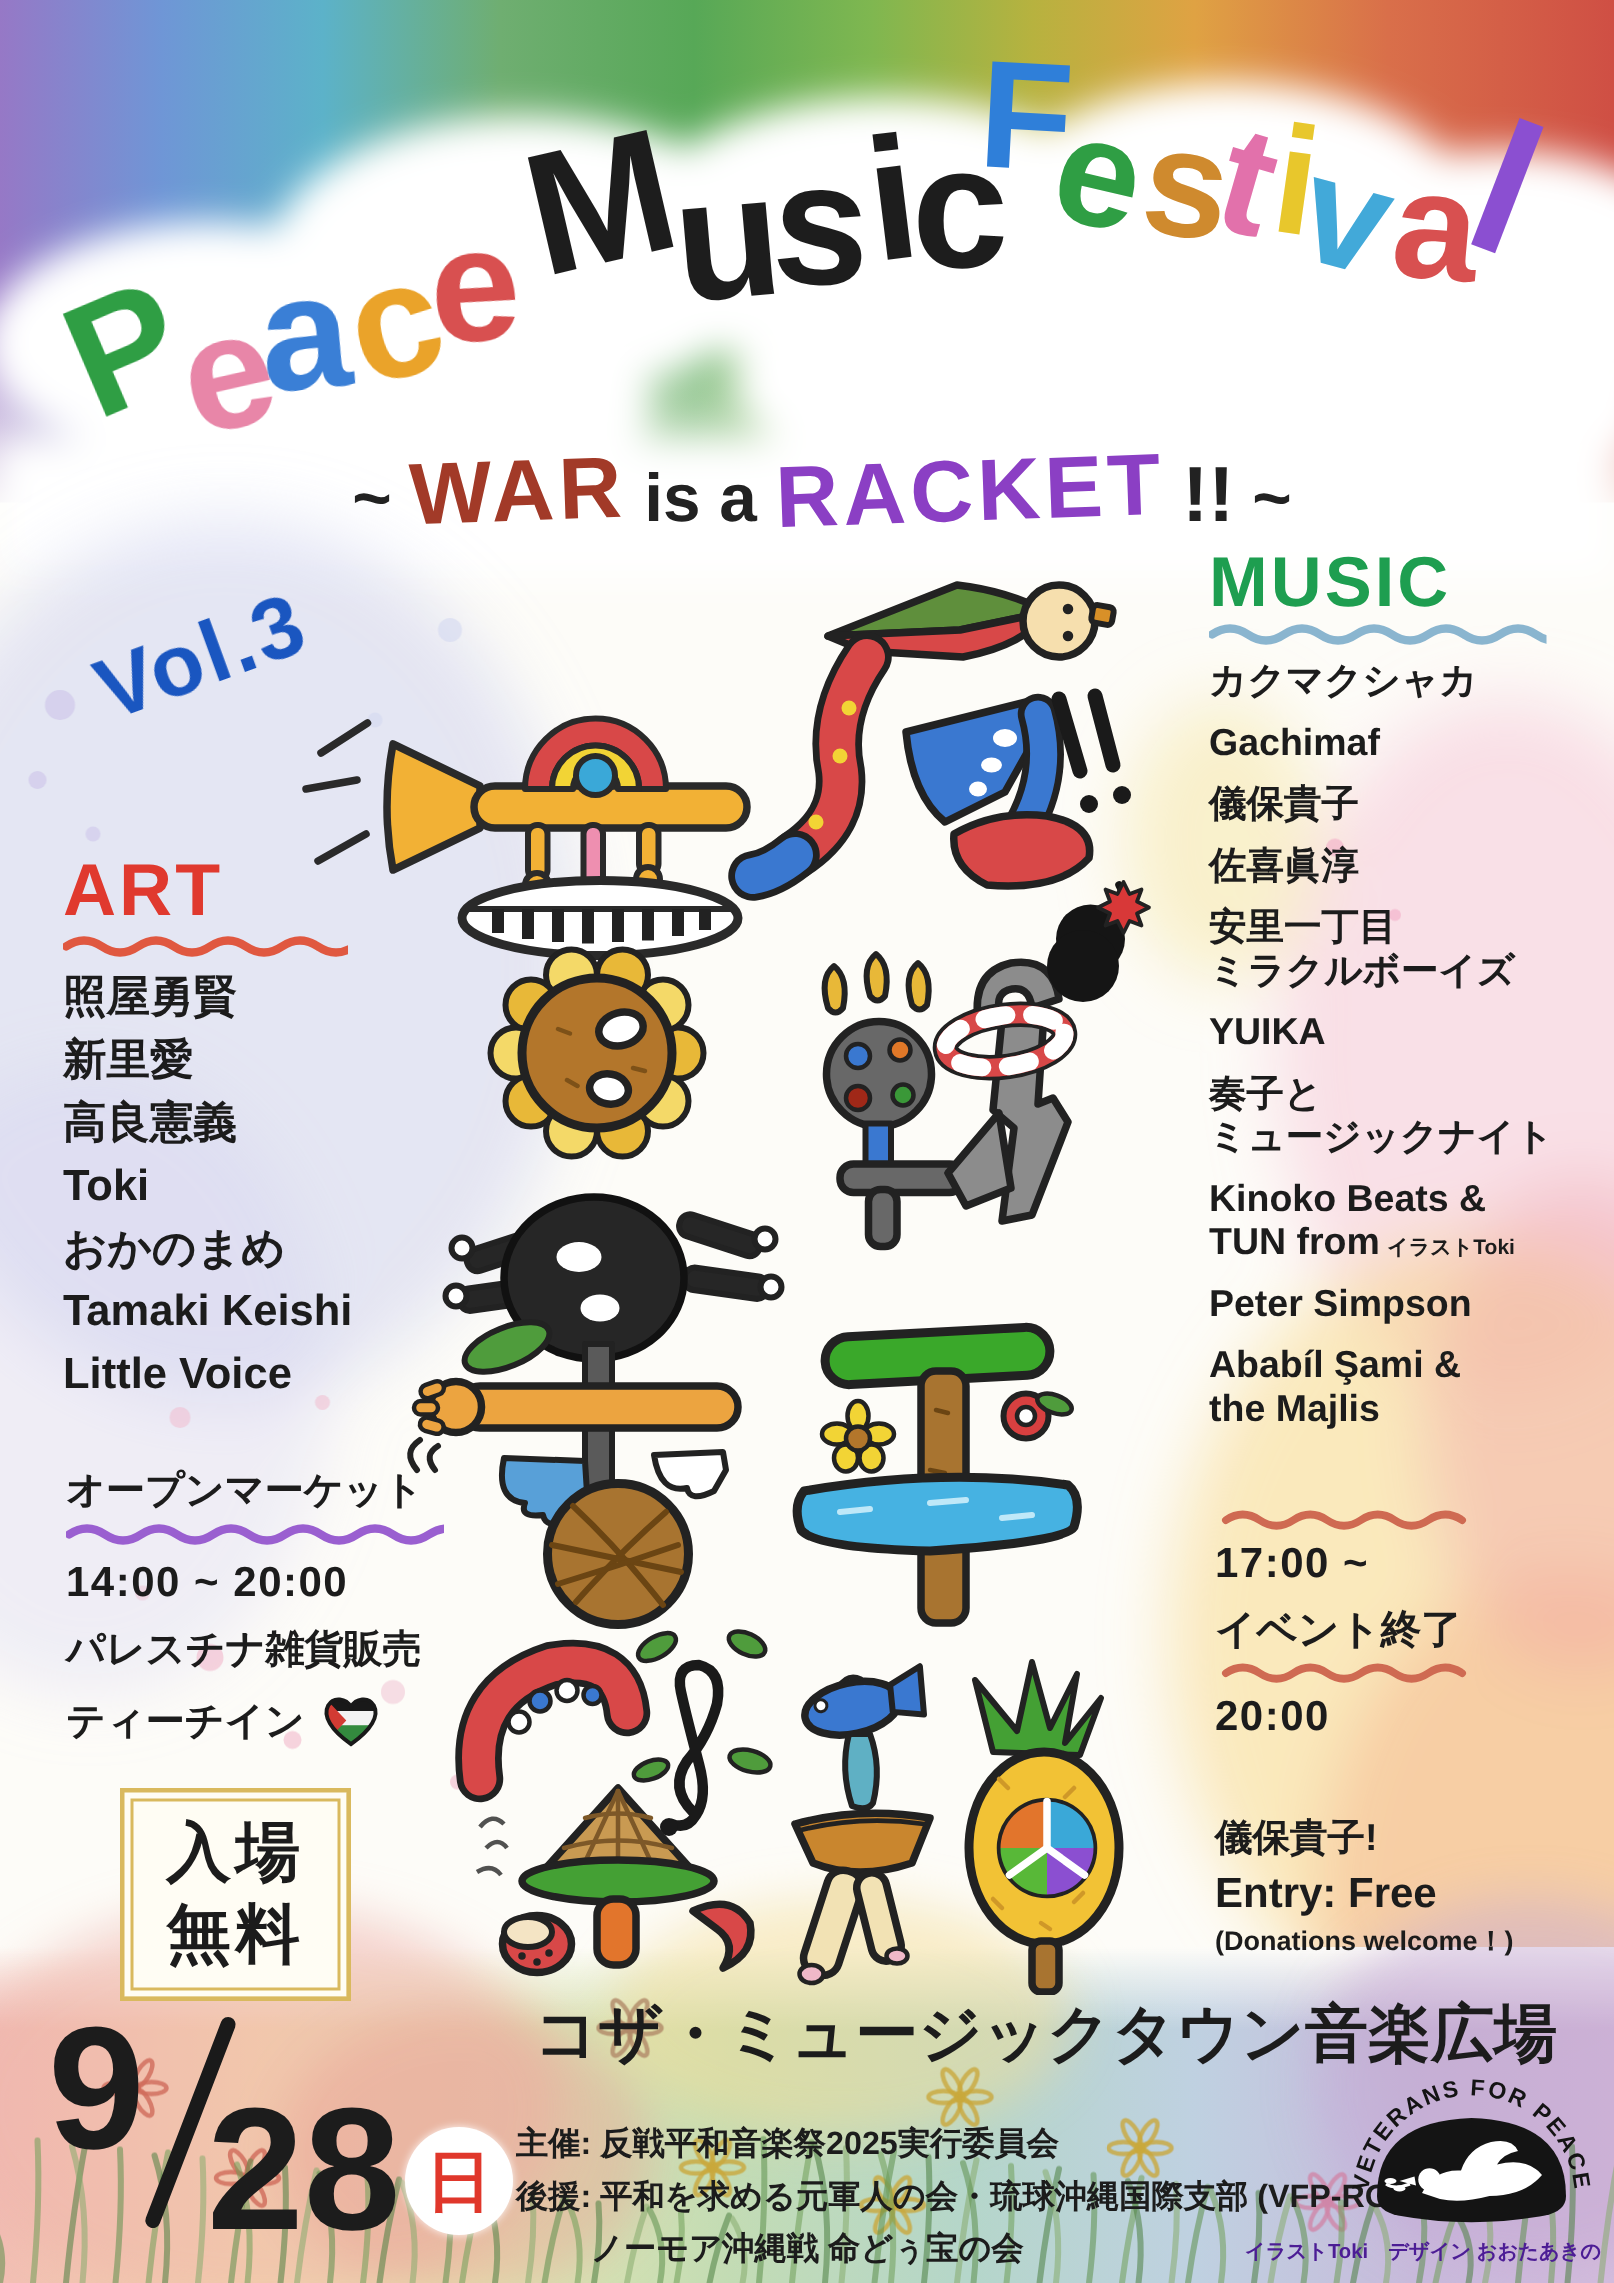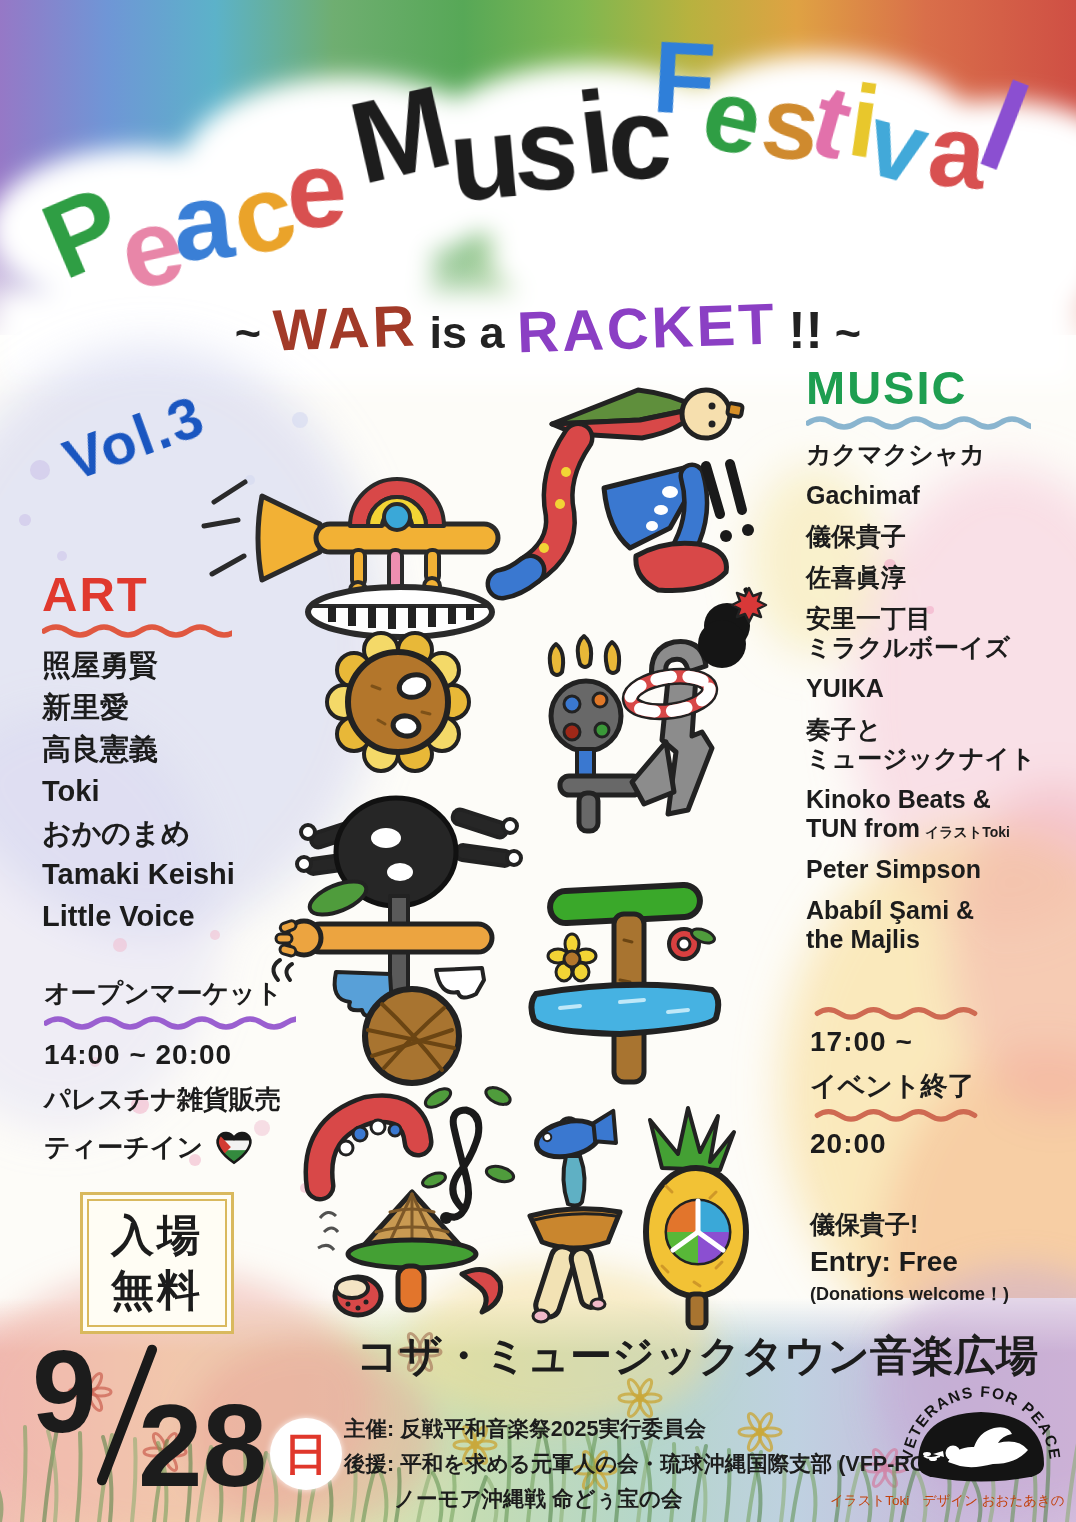--- a/index.html
+++ b/index.html
@@ -64,21 +64,21 @@
   .date-wd{position:absolute; left:252px; top:92px; width:72px; height:72px; background:#ffffff;
     border-radius:50%; display:flex; align-items:center; justify-content:center;
     font-size:44px; color:#e0372b; box-shadow:0 0 6px rgba(255,255,255,.9);}
   
   .venue{position:absolute; left:348px; top:1328px; width:690px; z-index:4;
     font-size:42px; font-weight:800; letter-spacing:0px; white-space:nowrap;text-align:right;}
   .orgs{position:absolute; left:344px; top:1412px; z-index:4; font-weight:700; font-size:21.5px;
     line-height:1.62; white-space:nowrap;}
   .org-label{font-weight:800; margin-right:6px;}
   .org-indent{padding-left:50px;}
-  .credit{position:absolute; left:830px; top:1492px; z-index:4; font-size:13.5px; font-weight:400; color:#c2410c;}
+  .credit{position:absolute; left:830px; top:1492px; z-index:4; font-size:13.5px; font-weight:700; color:#4c1d95;}
   .vfp{position:absolute; left:896px; top:1370px; z-index:4;}
   
   .bg-svg{position:absolute; inset:0; z-index:0;}
   .center-art{position:absolute; left:200px; top:380px; z-index:2;}
   .center-art *{stroke-linejoin:round; stroke-linecap:round;}
 </style>
 </head>
 <body>
 
 <div class="poster">

